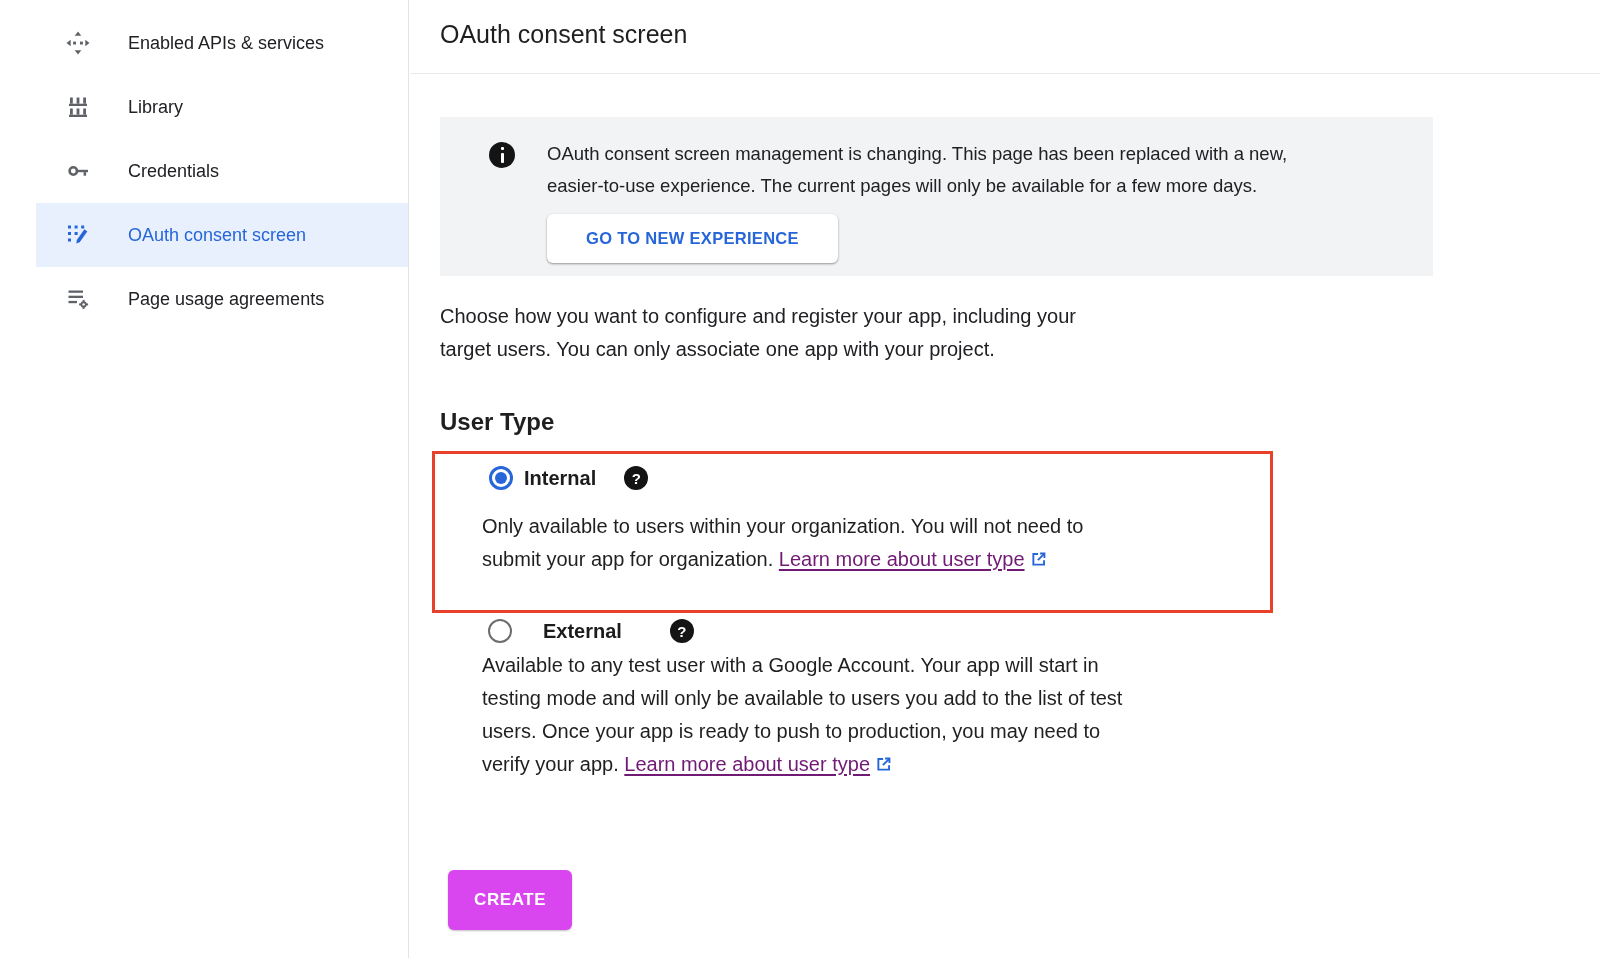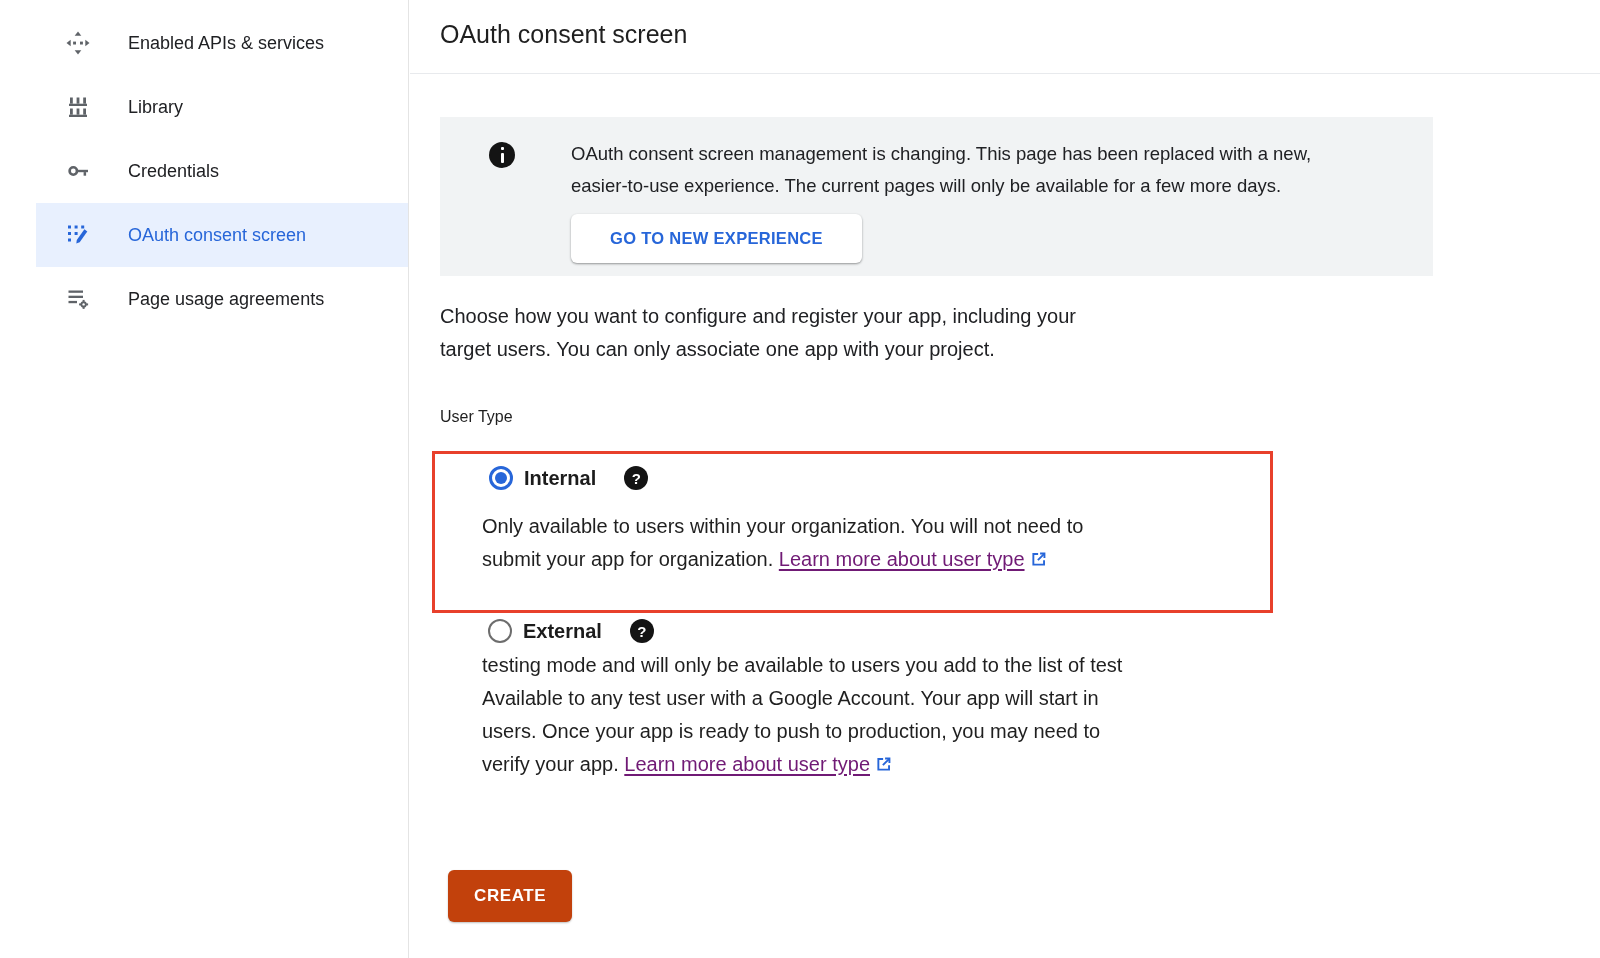--- a/index.html
+++ b/index.html
@@ -14,65 +14,65 @@
   .nav-item.selected { background:#e8f0fe; color:#2766d9; }
   .nav-icon { width:24px; height:24px; margin-right:38px; flex:0 0 24px; display:block; }
 
   
   .main { position:absolute; left:410px; top:0; width:1190px; height:958px; background:#fff; }
   .page-title { position:absolute; left:30px; top:20px; font-size:25px; font-weight:400; color:#1f1f1f; }
   .header-divider { position:absolute; left:0; top:73px; width:1190px; height:1px; background:#e8eaed; }
 
   
   .banner { position:absolute; left:30px; top:117px; width:993px; height:159px;
-    background:#f1f3f4; border-radius:0; display:flex; padding:21px 20px 0 49px;gap:24px; }
+    background:#f1f3f4; border-radius:0; display:flex; padding:21px 20px 0 49px; }
   .info-icon { width:26px; height:26px; border-radius:50%; background:#141414;
     position:relative; margin-top:4px; flex:0 0 26px; }
   .info-icon::before { content:""; position:absolute; left:11.5px; top:5px; width:3.4px; height:3.4px; background:#fff; border-radius:1px; }
   .info-icon::after  { content:""; position:absolute; left:11.5px; top:10.5px; width:3.4px; height:10px; background:#fff; border-radius:1px; }
   .banner-body { margin-left:32px; }
   .banner-line { font-size:18.5px; line-height:32px; color:#202124; }
   .banner-btn { margin-top:12px; height:49px; padding:0 39px; background:#fff; border:none;
     border-radius:6px; cursor:pointer; color:#2766d9; font-family:"Liberation Sans",sans-serif;
     font-size:16.5px; font-weight:600; letter-spacing:.3px;
     box-shadow:0 1px 2px rgba(0,0,0,.3), 0 1px 3px rgba(60,64,67,.15); }
 
   
   .intro { position:absolute; left:30px; top:300px; }
   .intro div { font-size:20px; line-height:33px; }
 
-  .section-heading { position:absolute; left:30px; top:408px; font-size:16px; font-weight:400; color:#1f1f1f;text-align:center; }
+  .section-heading { position:absolute; left:30px; top:408px; font-size:24px; font-weight:700; color:#1f1f1f;text-align:center; }
 
   
   .red-box { position:absolute; left:22px; top:451px; width:841px; height:162px;
     border:3px solid #e8402b; pointer-events:none; }
 
   
   .option-row { position:absolute; display:flex; align-items:center; cursor:pointer;padding-left:41px; }
   .option-row.internal { left:38px; top:466px; }
-  .option-row.external { left:37px; top:619px; }
+  .option-row.external { left:37px; top:619px;gap:20px; }
   .radio { width:24px; height:24px; border-radius:50%; flex:0 0 24px; position:relative; }
   .radio.on  { border:3px solid #2766d9; }
   .radio.on::after { content:""; position:absolute; left:3px; top:3px; width:12px; height:12px; border-radius:50%; background:#2766d9; }
   .radio.off { border:2.5px solid #6d6d6d; }
   .option-label { margin-left:11px; font-size:20px; font-weight:700; color:#1c1c1c; }
   .help-icon { width:24px; height:24px; border-radius:50%; background:#141414; color:#fff;
     margin-left:28px; display:flex; align-items:center; justify-content:center;
     font-size:15px; font-weight:700; cursor:pointer; }
 
   
   .desc { position:absolute; left:72px; font-size:20px; line-height:33px; color:#1f1f1f; }
   .desc.internal { top:510px; }
   .desc.external { top:649px; }
   .desc a { color:#701a75; text-decoration:underline; text-underline-offset:3px; cursor:pointer; }
   .ext-ico { display:inline-block; vertical-align:-3px; margin-left:4px; }
 
   
-  .create-btn { position:absolute; left:38px; top:870px; height:52px; padding:0 26px;
-    background:#c2410c; color:#fff; border:none; border-radius:6px; cursor:pointer;
+  .create-btn { position:absolute; left:38px; top:870px; height:60px; padding:0 26px;
+    background:#d946ef; color:#fff; border:none; border-radius:6px; cursor:pointer;
     font-family:"Liberation Sans",sans-serif; font-size:17px; font-weight:700; letter-spacing:.6px;
     box-shadow:0 1px 2px rgba(0,0,0,.25); }
 </style>
 </head>
 <body>
 
 <nav class="sidebar">
 
   <div class="nav-item">
     <svg class="nav-icon" viewBox="0 0 24 24" fill="#5f6368">
@@ -176,22 +176,22 @@
         </svg>
     </div>
   </div>
 
   <div class="option-row external">
     <span class="radio off"></span>
     <span class="option-label">External</span>
     <span class="help-icon">?</span>
   </div>
   <div class="desc external">
+    <div>Available to any test user with a Google Account. Your app will start in</div>
     <div>testing mode and will only be available to users you add to the list of test</div>
-    <div>Available to any test user with a Google Account. Your app will start in</div>
     <div>users. Once your app is ready to push to production, you may need to</div>
     <div>
       <span>verify your app. </span><a>Learn more about user type</a><svg class="ext-ico" width="19" height="19" viewBox="0 0 24 24" fill="none" stroke="#2766d9" stroke-width="2.4">
           <path d="M11.5 5H5.5v13.5H19V13"></path>
           <path d="M14 4.5h5.5V10"></path>
           <path d="M19.5 4.5l-8.3 8.3"></path>
         </svg>
     </div>
   </div>
 

